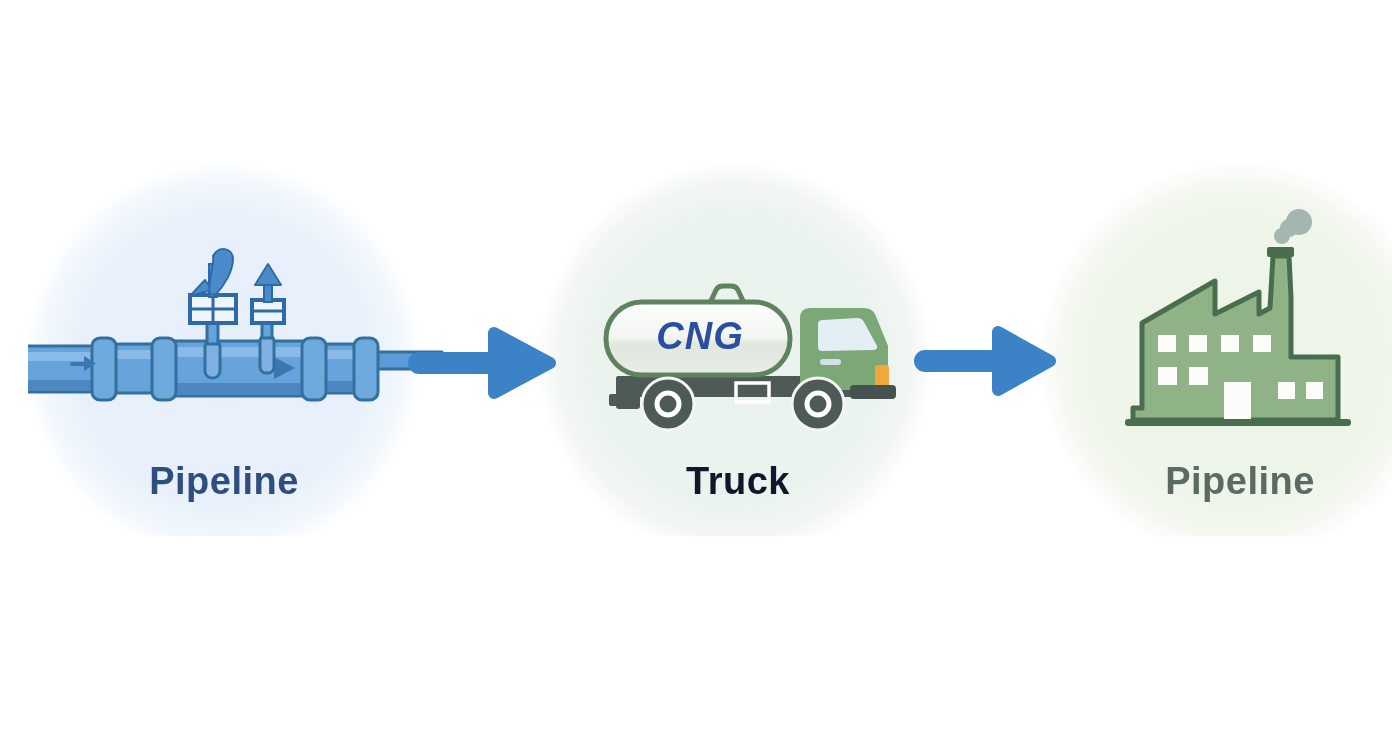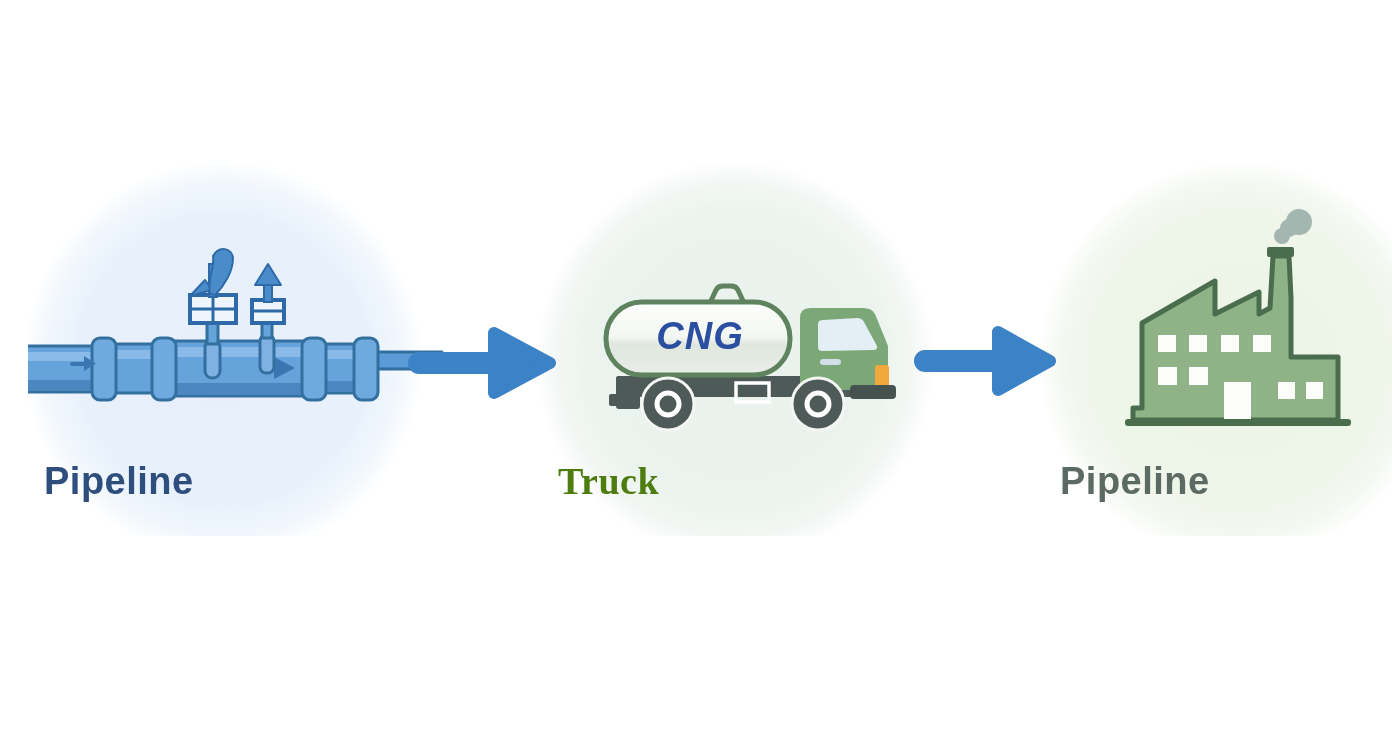--- a/index.html
+++ b/index.html
@@ -10,24 +10,24 @@
   .stage-circle{position:absolute;width:400px;height:400px;border-radius:50%;}
   .circle-pipeline{left:-5px;top:160px;
     background:radial-gradient(closest-side,#e7f0fa 0%,#e8f1fb 72%,rgba(236,244,252,.75) 88%,rgba(255,255,255,0) 100%);}
   .circle-truck{left:507px;top:160px;
     background:radial-gradient(closest-side,#eaf2ed 0%,#ebf3ee 72%,rgba(238,244,240,.75) 88%,rgba(255,255,255,0) 100%);}
   .circle-facility{left:1010px;top:160px;
     background:radial-gradient(closest-side,#edf4e7 0%,#eef5e9 72%,rgba(240,246,236,.75) 88%,rgba(255,255,255,0) 100%);}
   .art{position:absolute;}
   .stage-label{
     position:absolute;top:456px;width:360px;height:50px;line-height:50px;
-    font-size:38px;font-weight:bold;letter-spacing:.5px;
+    text-align:center;font-size:38px;font-weight:bold;letter-spacing:.5px;
   }
   .label-pipeline{left:16px;color:#2e4e7e;}
-  .label-truck{left:530px;color:#4d7c0f;font-family:Liberation Serif, serif;}
+  .label-truck{left:530px;color:#0f172a;}
   .label-facility{left:1032px;color:#5b6a62;}
 </style>
 </head>
 <body>
 
 <div class="canvas">
 
   <div class="stage-circle circle-pipeline"></div>
   <div class="stage-circle circle-truck"></div>
   <div class="stage-circle circle-facility"></div>

